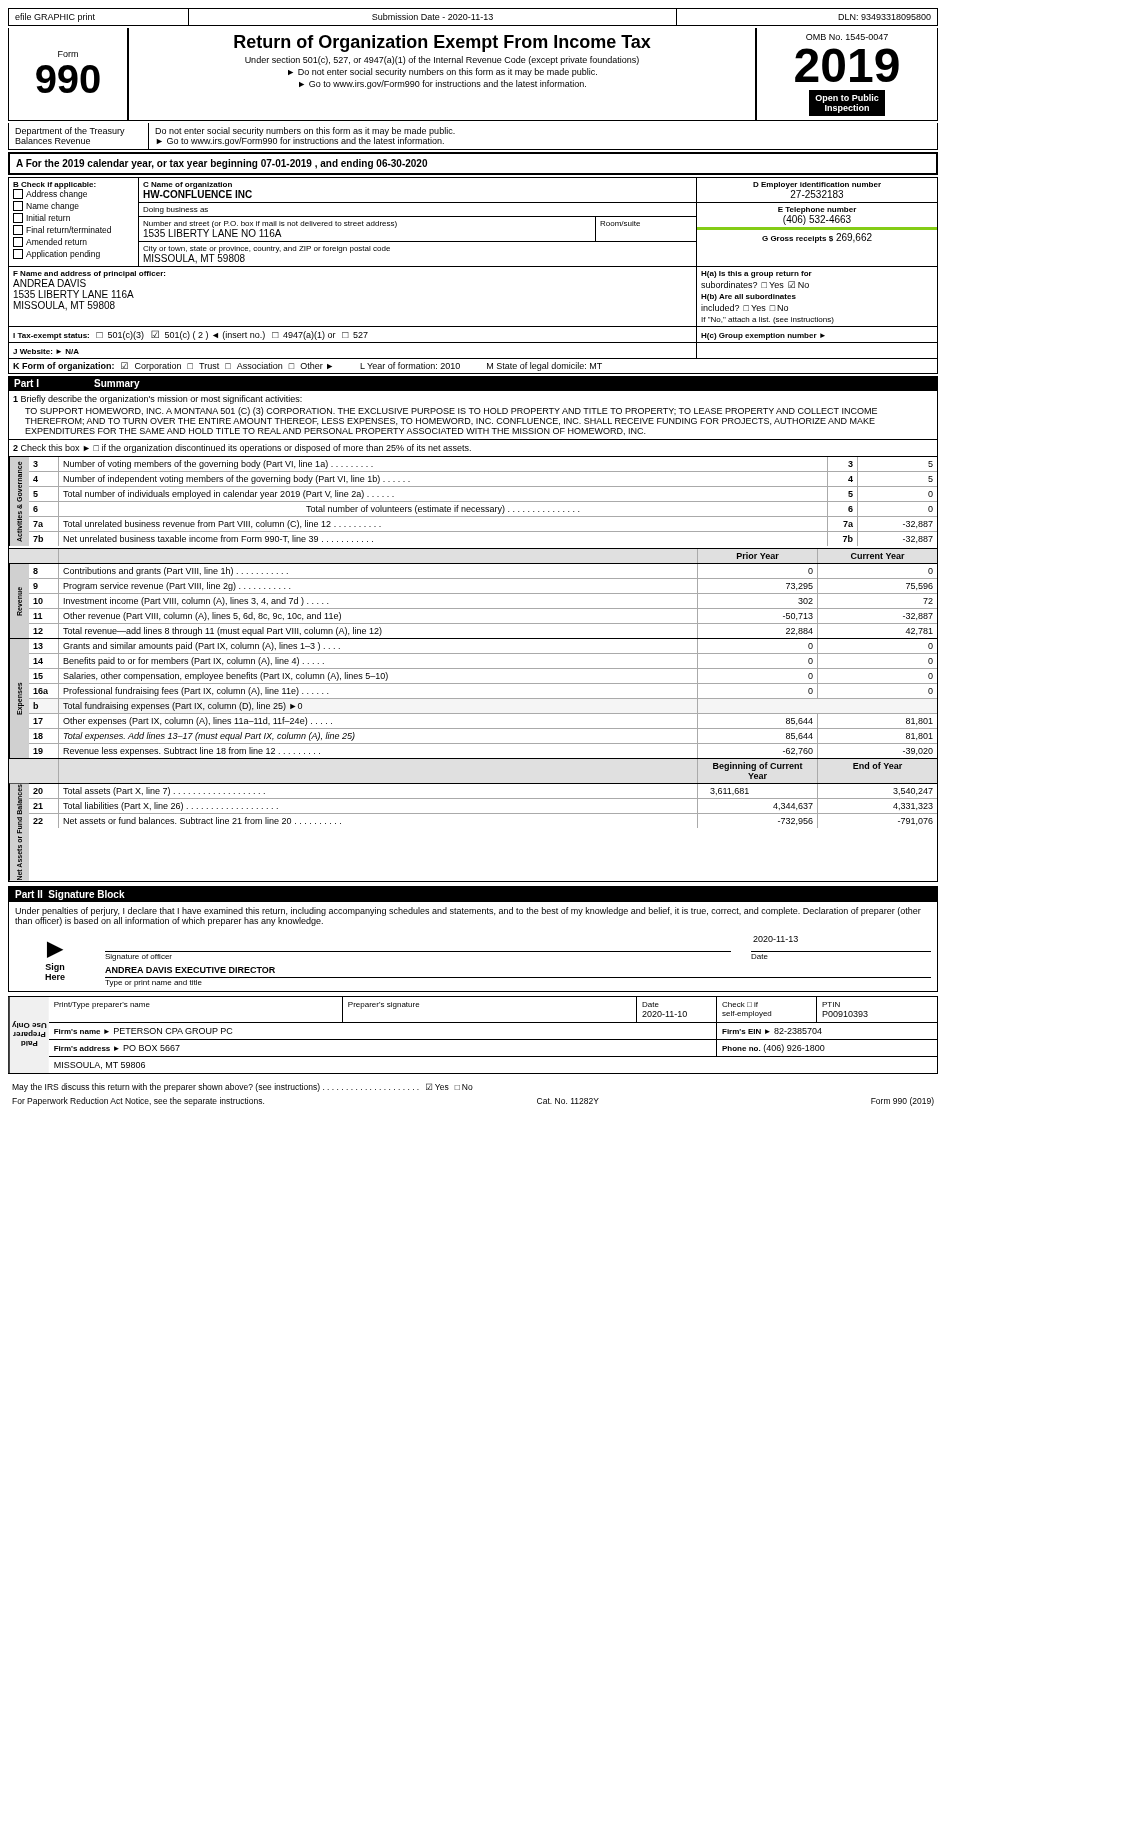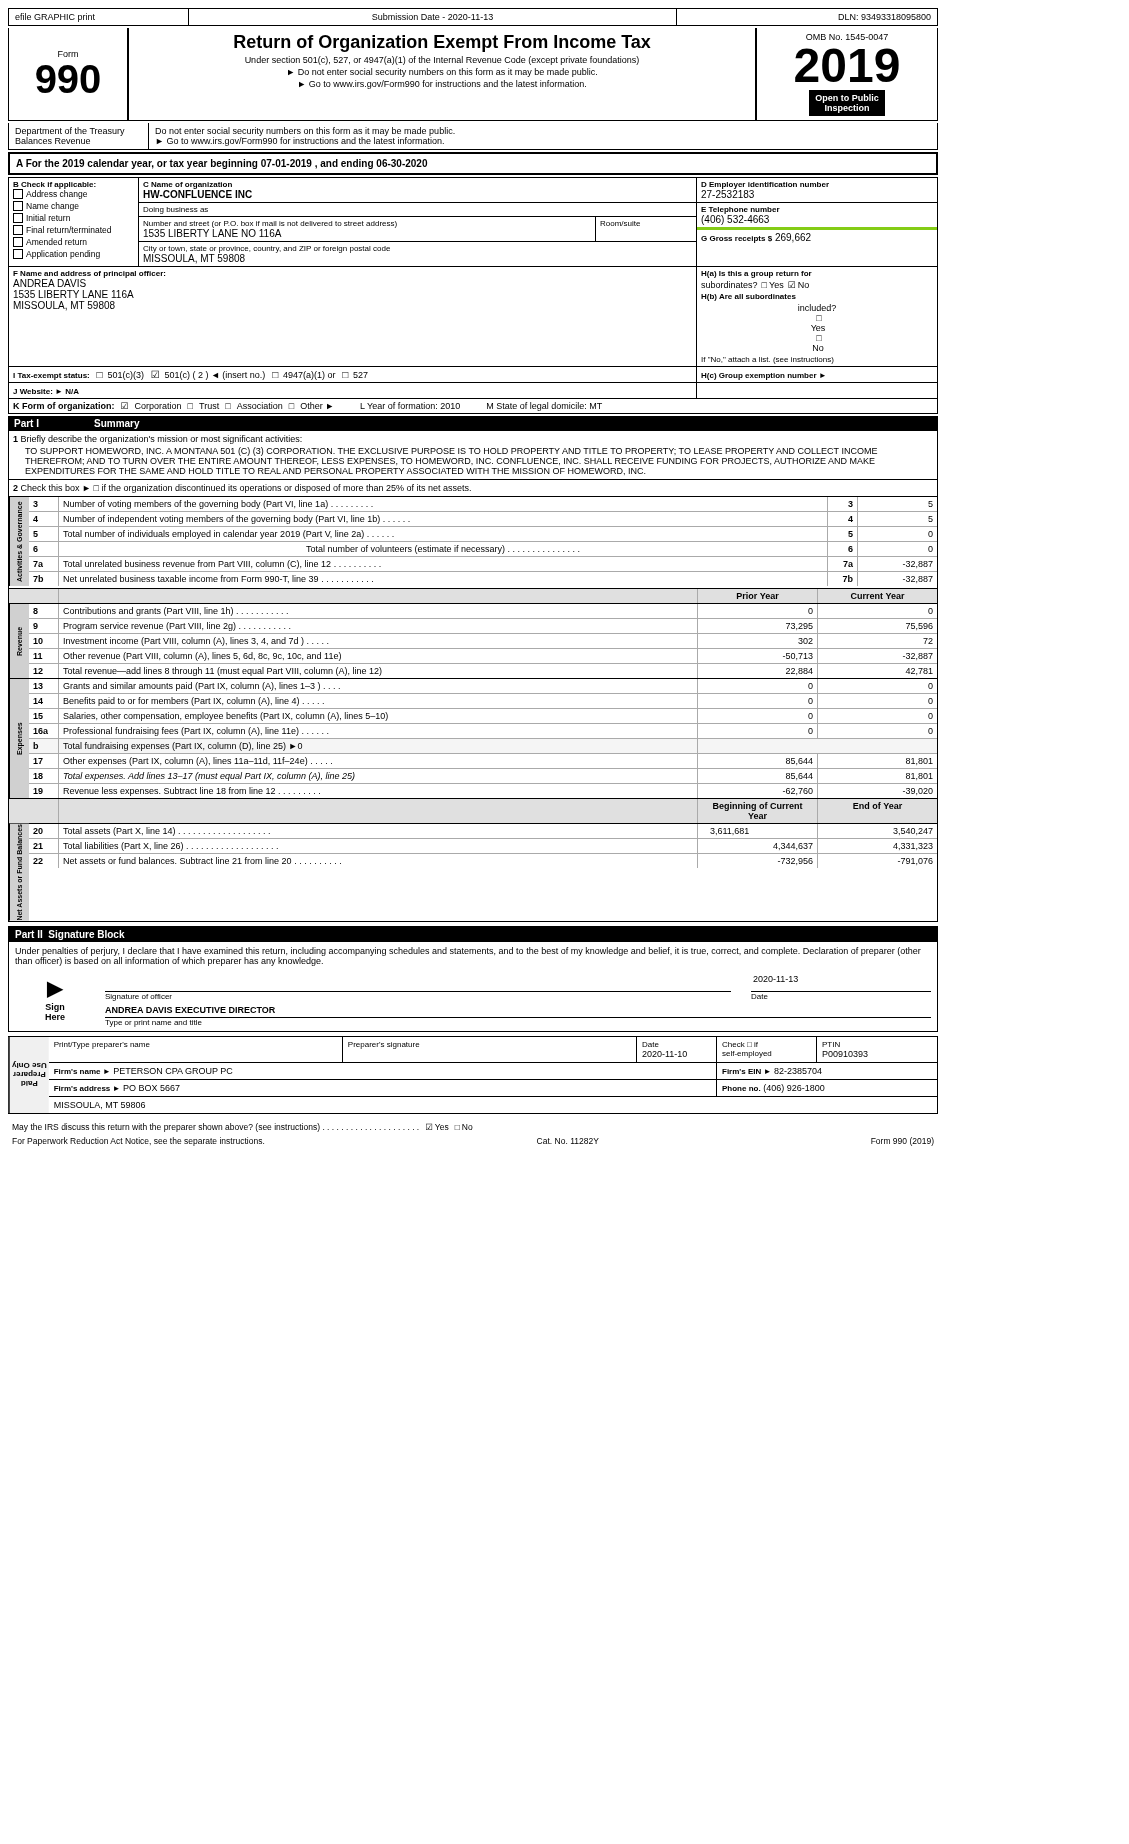--- a/index.html
+++ b/index.html
@@ -366,21 +366,21 @@
           <div style="flex:0 0 100px; padding:2px 4px;">
             <div class="small">Room/suite</div>
             <div></div>
           </div>
         </div>
         <div style="padding:2px 4px;">
           <div class="small">City or town, state or province, country, and ZIP or foreign postal code</div>
           <div>MISSOULA, MT 59808</div>
         </div>
       </div>
-      <div style="flex:0 0 240px;">
+      <div style="flex:0 0 240px;text-align:center;">
         <div style="padding:2px 4px; border-bottom:1px solid #000;">
           <div class="small bold">D Employer identification number</div>
           <div>27-2532183</div>
         </div>
         <div style="padding:2px 4px; border-bottom:3px solid #84cc16;">
           <div class="small bold">E Telephone number</div>
           <div>(406) 532-4663</div>
         </div>
         <div style="padding:2px 4px;">
           <span class="small bold">G Gross receipts $</span>
@@ -403,21 +403,21 @@
         <div style="display:flex; align-items:center; margin-bottom:2px; font-size:9px;">
           <span>subordinates?</span>
           <span style="margin-left:4px;">□</span>
           <span style="margin-left:2px;">Yes</span>
           <span style="margin-left:4px;">☑</span>
           <span style="margin-left:2px;">No</span>
         </div>
         <div style="display:flex; align-items:center; margin-bottom:2px;">
           <span class="small bold">H(b) Are all subordinates</span>
         </div>
-        <div style="display:flex; align-items:center; margin-bottom:2px; font-size:9px;flex-direction:column;">
+        <div style="display:flex; align-items:center; margin-bottom:2px; font-size:9px;">
           <span>included?</span>
           <span style="margin-left:4px;">□</span>
           <span style="margin-left:2px;">Yes</span>
           <span style="margin-left:4px;">□</span>
           <span style="margin-left:2px;">No</span>
         </div>
         <div class="small">If "No," attach a list. (see instructions)</div>
       </div>
     </div>
 
@@ -655,21 +655,21 @@
       </div>
 
       <div style="display:flex;">
         <div style="flex:0 0 20px; background:#d0d0d0; border-right:1px solid #000; writing-mode:vertical-rl; transform:rotate(180deg); font-size:7px; font-weight:bold; display:flex; align-items:center; justify-content:center;">
           <span>Net Assets or Fund Balances</span>
         </div>
         <div style="flex:1;">
 
           <div style="display:flex; border-bottom:1px solid #aaa; font-size:9px;">
             <div style="flex:0 0 30px; padding:2px 4px; border-right:1px solid #aaa; font-weight:bold;">20</div>
-            <div style="flex:1; padding:2px 4px;">Total assets (Part X, line 14) . . . . . . . . . . . . . . . . . . .</div>
+            <div style="flex:1; padding:2px 4px;">Total assets (Part X, line 7) . . . . . . . . . . . . . . . . . . .</div>
             <div style="flex:0 0 120px; padding:2px 12px; border-left:1px solid #aaa; ">3,611,681</div>
             <div style="flex:0 0 120px; padding:2px 4px; border-left:1px solid #aaa; text-align:right;">3,540,247</div>
           </div>
 
           <div style="display:flex; border-bottom:1px solid #aaa; font-size:9px;">
             <div style="flex:0 0 30px; padding:2px 4px; border-right:1px solid #aaa; font-weight:bold;">21</div>
             <div style="flex:1; padding:2px 4px;">Total liabilities (Part X, line 26) . . . . . . . . . . . . . . . . . . .</div>
             <div style="flex:0 0 120px; padding:2px 4px; border-left:1px solid #aaa; text-align:right;">4,344,637</div>
             <div style="flex:0 0 120px; padding:2px 4px; border-left:1px solid #aaa; text-align:right;">4,331,323</div>
           </div>

